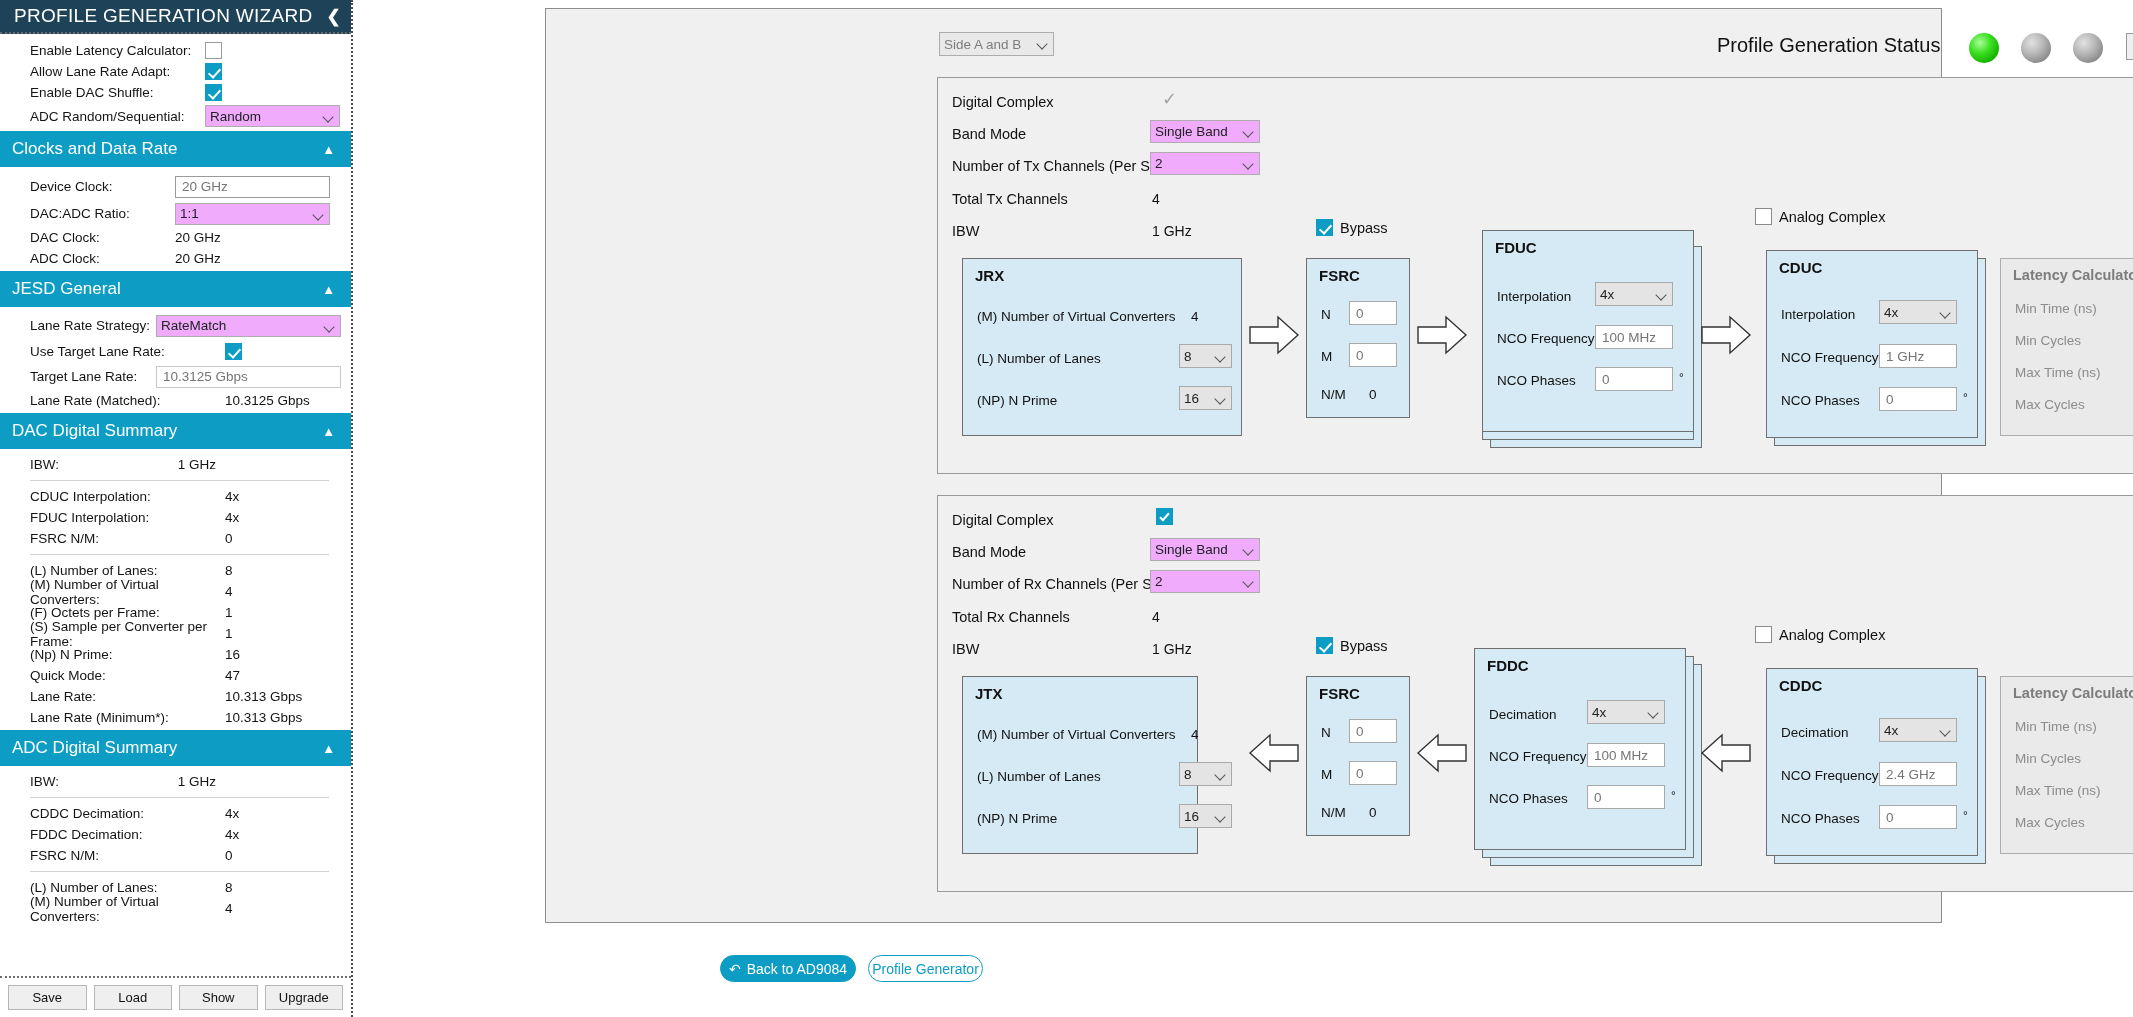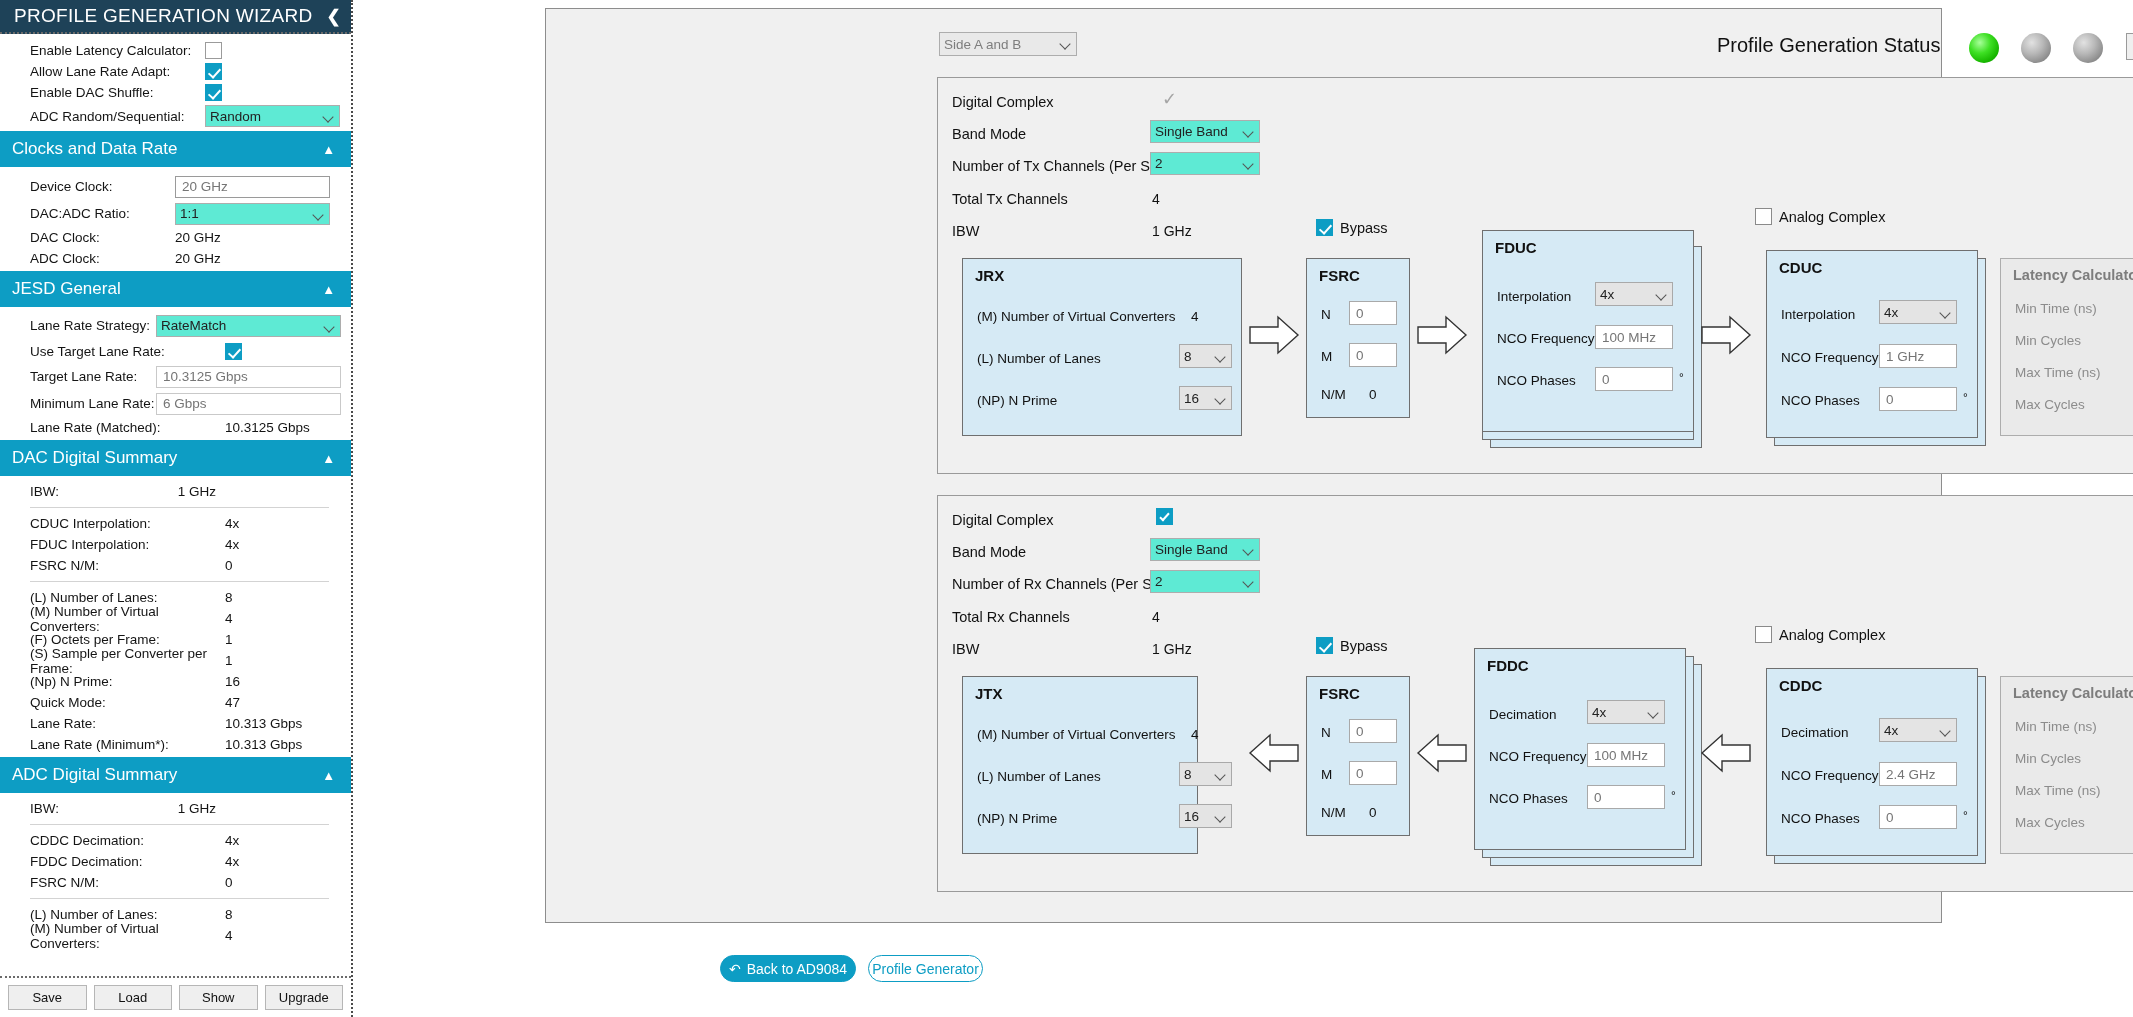--- a/index.html
+++ b/index.html
@@ -46,21 +46,21 @@
   .kv .val-right { margin-left:auto; padding-right:125px; }
   input.ro {
     height:22px; border:1px solid #9a9a9a; background:#fff; color:#8a8a8a;
     font-size:13.5px; padding:0 6px; font-family:inherit;
   }
   input.rogray {
     height:22px; border:1px solid #adadad; background:#e9e9e9; color:#6e6e6e;
     font-size:13.5px; padding:0 6px; font-family:inherit;
   }
   select.gsel {
-    height:22px; border:1px solid #adadad; background:#5eead4; color:#222;
+    height:22px; border:1px solid #adadad; background:#f0abfc; color:#222;
     font-size:13.5px; font-family:inherit; padding:0 4px;
     -webkit-appearance:none; appearance:none;
   }
   .selwrap { position:relative; display:inline-block; }
   .selwrap::after {
     content:""; position:absolute; right:8px; top:8px;
     width:7px; height:7px; border-right:1.6px solid #555; border-bottom:1.6px solid #555;
     transform:rotate(45deg); pointer-events:none;
   }
   .cbx {
@@ -241,24 +241,20 @@
       </span>
     </div>
     <div class="kv" style="height:24px">
       <span class="k w3">Use Target Lane Rate:</span>
       <span class="cbx on"></span>
     </div>
     <div class="kv" style="height:27px">
       <span class="k w3">Target Lane Rate:</span>
       <input class="rogray" style="width: 185px; background: rgb(255, 255, 255); border-color: rgb(201, 201, 201);" placeholder="10.3125 Gbps">
     </div>
-    <div class="kv" style="height:27px">
-      <span class="k w3">Minimum Lane Rate:</span>
-      <input class="rogray" style="width: 185px; background: rgb(255, 255, 255); border-color: rgb(201, 201, 201);" placeholder="6 Gbps">
-    </div>
     <div class="kv">
       <span class="k w3">Lane Rate (Matched):</span>
       <span class="v">10.3125 Gbps</span>
     </div>
 
     <div class="sec-head">
       <span>DAC Digital Summary</span>
       <span class="caret">▲</span>
     </div>
     <div style="height:5px"></div>
@@ -357,21 +353,21 @@
     <button>Show</button>
     <button>Upgrade</button>
   </div>
 </div>
 
 <div id="main">
 
   <div class="canvas"></div>
 
   <span class="selwrap side-sel">
-    <select class="gsel" style="width:138px;height:24px;color:#7d7d7d;background:#e9e9e9;">
+    <select class="gsel" style="width:115px;height:24px;color:#7d7d7d;background:#e9e9e9;">
       <option>Side A and B</option>
     </select>
   </span>
 
   <div class="pg-status">Profile Generation Status</div>
   <div class="led green"></div>
   <div class="led gray1"></div>
   <div class="led gray2"></div>
   <button class="details-btn">Details</button>
 

